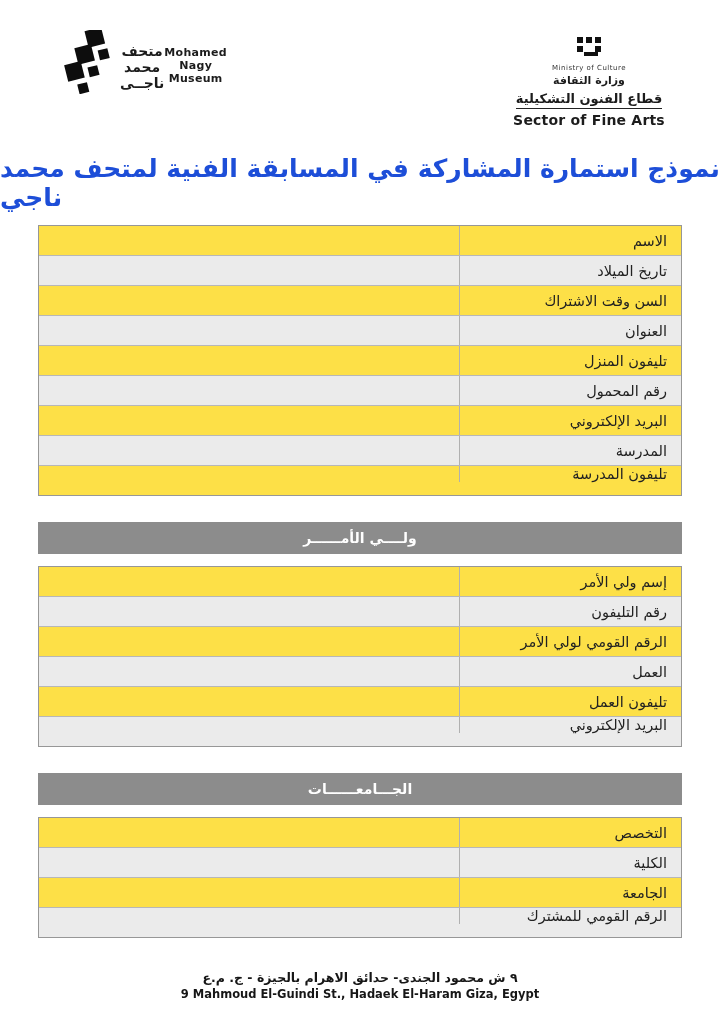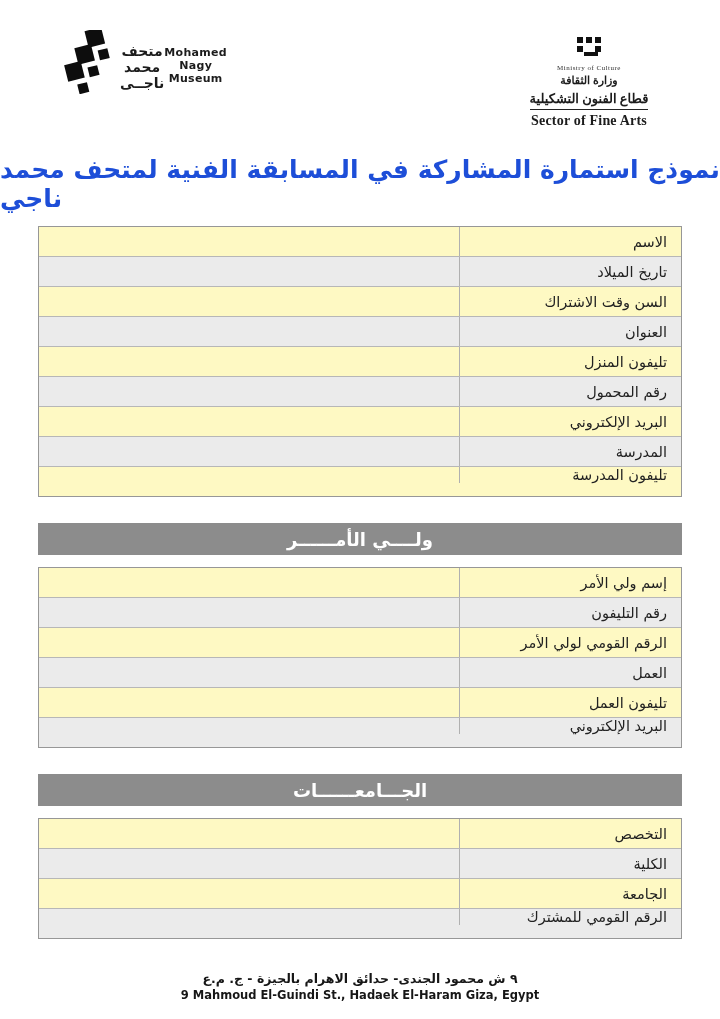--- a/index.html
+++ b/index.html
@@ -44,21 +44,20 @@
     font-weight: bold;
     letter-spacing: 0.3px;
   }
   .ministry-logo {
     width: 170px;
     display: flex;
     flex-direction: column;
     align-items: center;
     text-align: center;
     padding-top: 6px;
-    font-family: Liberation Serif, serif;
   }
   .ministry-en-small {
     font-size: 7px;
     letter-spacing: 0.5px;
     margin-top: 2px;
     color: #333;
   }
   .ministry-ar-top {
     direction: rtl;
     font-size: 11px;
@@ -96,21 +95,21 @@
     width: 644px;
     margin: 13px auto 0 auto;
     border: 1px solid #979797;
     direction: rtl;
     box-sizing: border-box;
   }
   .row {
     display: flex;
     height: 29px;
     border-bottom: 1px solid #b7b7b7;
-    background: #fef9c3;
+    background: #fde047;
   }
   .row:last-child { border-bottom: none; flex-direction: column; }
   .row:nth-child(even) { background: #ebebeb; }
   .label-cell {
     width: 222px;
     box-sizing: border-box;
     border-left: 1px solid #b0b0b0;
     display: flex;
     align-items: center;
     padding: 0 14px 0 6px;
@@ -123,21 +122,21 @@
   
   .section-bar {
     width: 644px;
     margin: 26px auto 0 auto;
     height: 32px;
     background: #8c8c8c;
     color: #ffffff;
     display: flex;
     align-items: center;
     justify-content: center;
-    font-size: 18px;
+    font-size: 14px;
     font-weight: bold;
     direction: rtl;
     box-sizing: border-box;
     letter-spacing: 0.5px;
   }
   .section-bar + .form-table { margin-top: 12px; }
 
   
   .footer {
     margin-top: 32px;

